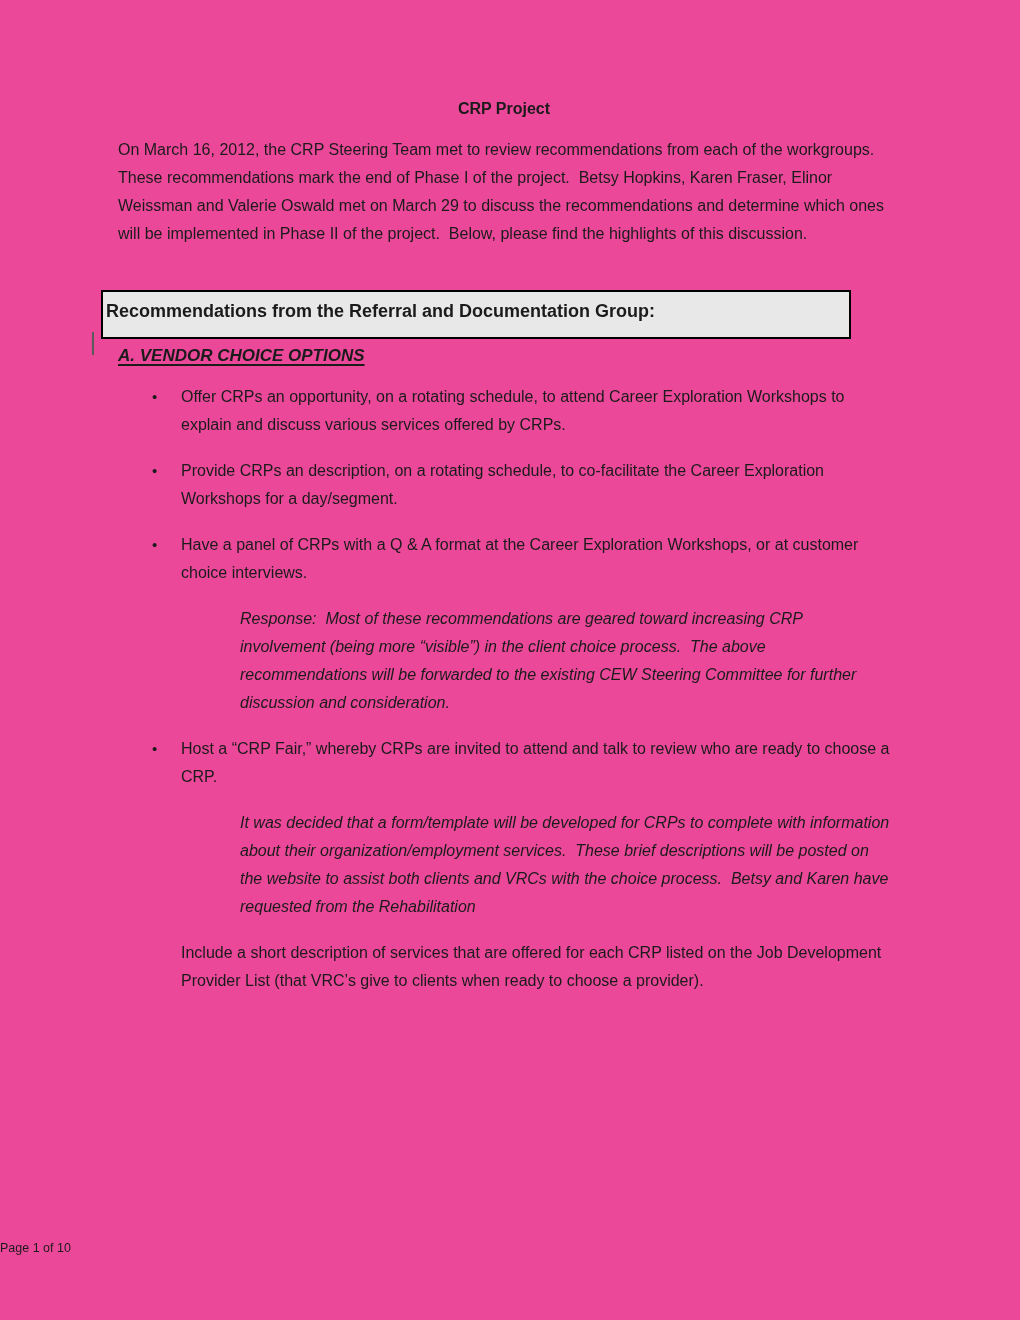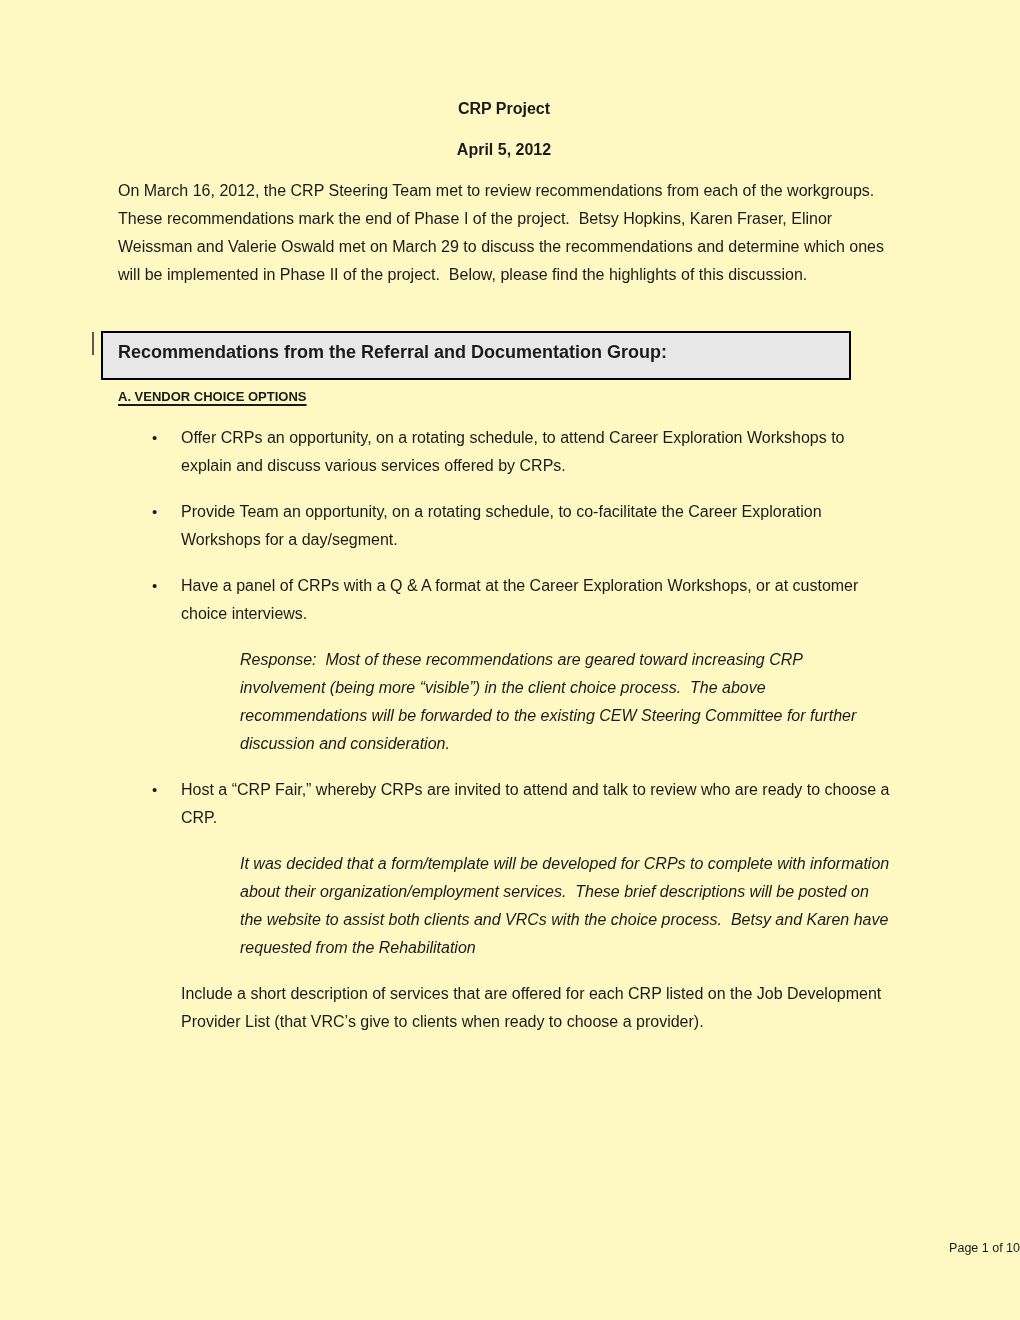--- a/index.html
+++ b/index.html
@@ -8,21 +8,21 @@
     width: 1020px;
     height: 1320px;
     position: relative;
     overflow: hidden;
     font-family: "Liberation Sans", sans-serif;
     color: #1b1b1b;
   }
   .page {
     position: absolute;
     inset: 0;
-    background: #fef9c3;
+    background: #ec4899;
   }
   .content {
     position: absolute;
     left: 118px;
     top: 95px;
     width: 772px;
     font-size: 16px;
     line-height: 28px;
   }
   .title-line {
@@ -33,35 +33,36 @@
   }
   .intro {
     white-space: pre-wrap;
   }
   .section-heading-box {
     margin-top: 42px;
     margin-left: -17px;
     width: 750px;
     border: 2px solid #000000;
     background: #e8e8e8;
-    padding: 6px 12px 13px 15px;
+    padding: 6px 12px 13px 3px;
     font-size: 18px;
     line-height: 26px;
     font-weight: 700;
     white-space: pre-wrap;
   }
   .subsection-heading {
     margin-top: 3px;
-    font-size: 13px;
+    font-size: 17px;
     font-weight: 700;
     text-decoration: underline;
     text-decoration-thickness: 1.5px;
     text-underline-offset: 3px;
     margin-bottom: 13px;
     white-space: pre-wrap;
+    font-style: italic;
   }
   .block { margin-bottom: 18px; }
   .bullet-item { display: flex; }
   .bullet-item .marker {
     flex: none;
     width: 29px;
     margin-left: 34px;
     font-size: 15px;
   }
   .bullet-item .bullet-text {
@@ -84,53 +85,52 @@
     top: 332px;
     width: 2px;
     height: 23px;
     background: #5a5a5a;
   }
   .footer {
     position: absolute;
     left: 0;
     top: 1240px;
     width: 1020px;
-    text-align: right;
+    text-align: left;
     font-size: 12.5px;
     line-height: 16px;
     color: #1b1b1b;
     white-space: pre-wrap;
   }
 </style>
 </head>
 <body>
 
 <div class="page">
 
   <div class="change-bar"></div>
 
   <div class="content">
 
     <div class="title-line">CRP Project</div>
-    <div class="title-line">April 5, 2012</div>
 
     <div class="intro">On March 16, 2012, the CRP Steering Team met to review recommendations from each of the workgroups.  These recommendations mark the end of Phase I of the project.  Betsy Hopkins, Karen Fraser, Elinor Weissman and Valerie Oswald met on March 29 to discuss the recommendations and determine which ones will be implemented in Phase II of the project.  Below, please find the highlights of this discussion.</div>
 
     <div class="section-heading-box">Recommendations from the Referral and Documentation Group:</div>
 
     <div class="subsection-heading">A. VENDOR CHOICE OPTIONS</div>
 
     <div class="block bullet-item">
       <span class="marker">•</span>
       <span class="bullet-text">Offer CRPs an opportunity, on a rotating schedule, to attend Career Exploration Workshops to explain and discuss various services offered by CRPs.</span>
     </div>
 
     <div class="block bullet-item">
       <span class="marker">•</span>
-      <span class="bullet-text">Provide Team an opportunity, on a rotating schedule, to co-facilitate the Career Exploration Workshops for a day/segment.</span>
+      <span class="bullet-text">Provide CRPs an description, on a rotating schedule, to co-facilitate the Career Exploration Workshops for a day/segment.</span>
     </div>
 
     <div class="block bullet-item">
       <span class="marker">•</span>
       <span class="bullet-text">Have a panel of CRPs with a Q &amp; A format at the Career Exploration Workshops, or at customer choice interviews.</span>
     </div>
 
     <div class="block response-paragraph">Response:  Most of these recommendations are geared toward increasing CRP involvement (being more “visible”) in the client choice process.  The above recommendations will be forwarded to the existing CEW Steering Committee for further discussion and consideration.</div>
 
     <div class="block bullet-item">

